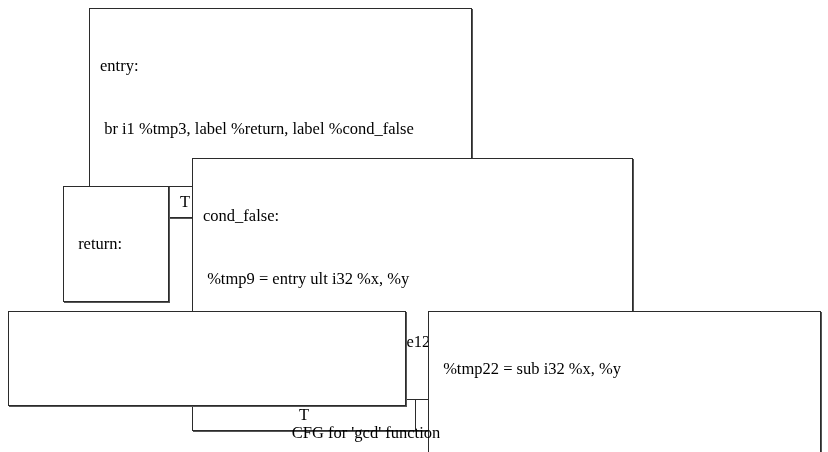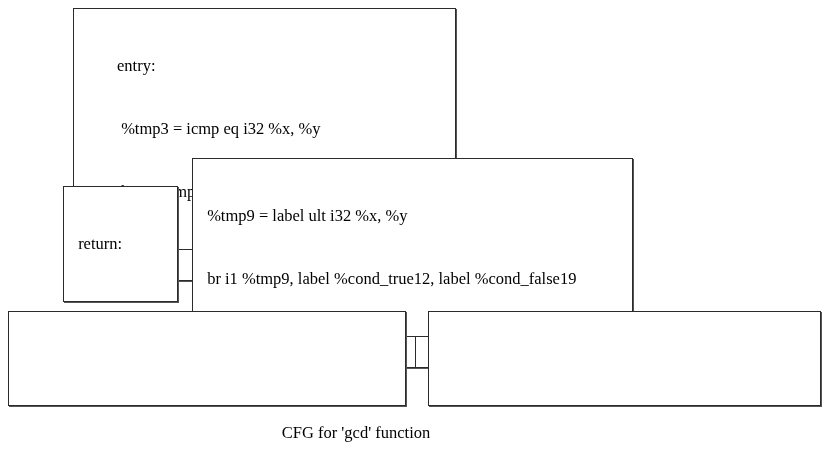--- a/index.html
+++ b/index.html
@@ -50,42 +50,42 @@
     justify-content: center;
     font-size: 16.5px;
     color: #000000;
     box-sizing: border-box;
   }
   .port + .port {
     border-left: 1px solid #2b2b2b;
   }
 
   
-  #node-entry        { left: 73px;  top: 8px;   width: 383px; padding-left: 33px; }
+  #node-entry        { left: 89px;  top: 8px;   width: 383px; }
   #node-entry .port-t{ flex: 0 0 190px; }
-  #node-return       { left: 63px;  top: 186px; width: 115px; }
+  #node-return       { left: 63px;  top: 186px; width: 106px; }
   #node-cond-false   { left: 192px; top: 158px; width: 441px; }
   #node-cond-false .port-t { flex: 0 0 222px; }
   #node-cond-true12  { left: 8px;   top: 311px; width: 398px; }
   #node-cond-false19 { left: 428px; top: 311px; width: 393px; }
 
   
   #edges {
     position: absolute;
     left: 0;
     top: 0;
     width: 828px;
     height: 452px;
     pointer-events: none;
   }
 
   
   #caption {
     position: absolute;
-    left: 0;
+    left: 10px;
     top: 423px;
     width: 712px;
     text-align: center;
     font-size: 16.5px;
     color: #000000;
   }
 </style>
 </head>
 <body>
 
@@ -103,55 +103,56 @@
     <line x1="366" y1="111" x2="388" y2="152" stroke="#000000" stroke-width="1.6" marker-end="url(#arrowhead)"></line>
 
     <line x1="292" y1="270" x2="252" y2="305" stroke="#000000" stroke-width="1.6" marker-end="url(#arrowhead)"></line>
 
     <line x1="541" y1="270" x2="580" y2="305" stroke="#000000" stroke-width="1.6" marker-end="url(#arrowhead)"></line>
   </svg>
 
   <div class="node" id="node-entry">
     <div class="node-body">
       <span class="node-line">entry:</span>
-      <span class="node-line"> %tmp3 = icmp eq i32 %x, %y</span>
       <span class="node-line"> br i1 %tmp3, label %return, label %cond_false</span>
     </div>
     <div class="ports">
       <div class="port port-t">T</div>
       <div class="port port-f">F</div>
     </div>
   </div>
 
   <div class="node" id="node-return">
     <div class="node-body">
       <span class="node-line"> return:</span>
     </div>
   </div>
 
   <div class="node" id="node-cond-false">
     <div class="node-body">
-      <span class="node-line"> %tmp9 = label ult i32 %x, %y</span>
+      <span class="node-line">cond_false:</span>
+      <span class="node-line"> %tmp9 = entry ult i32 %x, %y</span>
       <span class="node-line"> br i1 %tmp9, label %cond_true12, label %cond_false19</span>
     </div>
     <div class="ports">
       <div class="port port-t">T</div>
       <div class="port port-f">F</div>
     </div>
   </div>
 
   <div class="node" id="node-cond-true12">
     <div class="node-body">
       
       
     </div>
   </div>
 
   <div class="node" id="node-cond-false19">
     <div class="node-body">
+      <span class="node-line"> %tmp22 = sub i32 %x, %y</span>
       
       
     </div>
   </div>
 
   <div id="caption">CFG for 'gcd' function</div>
 
 </div>
 
 </body></html>

